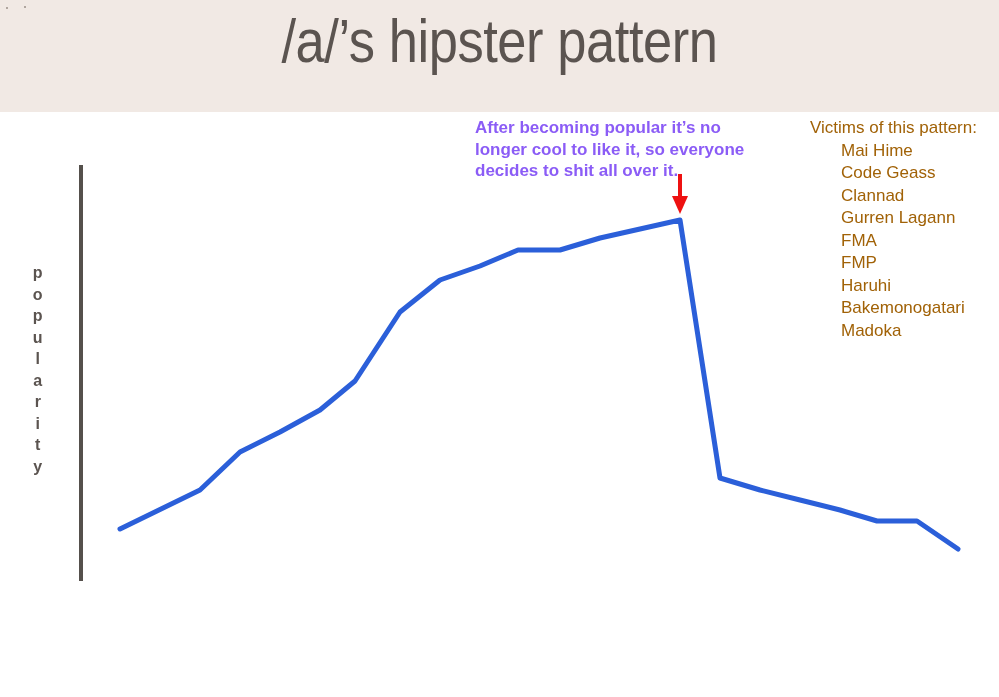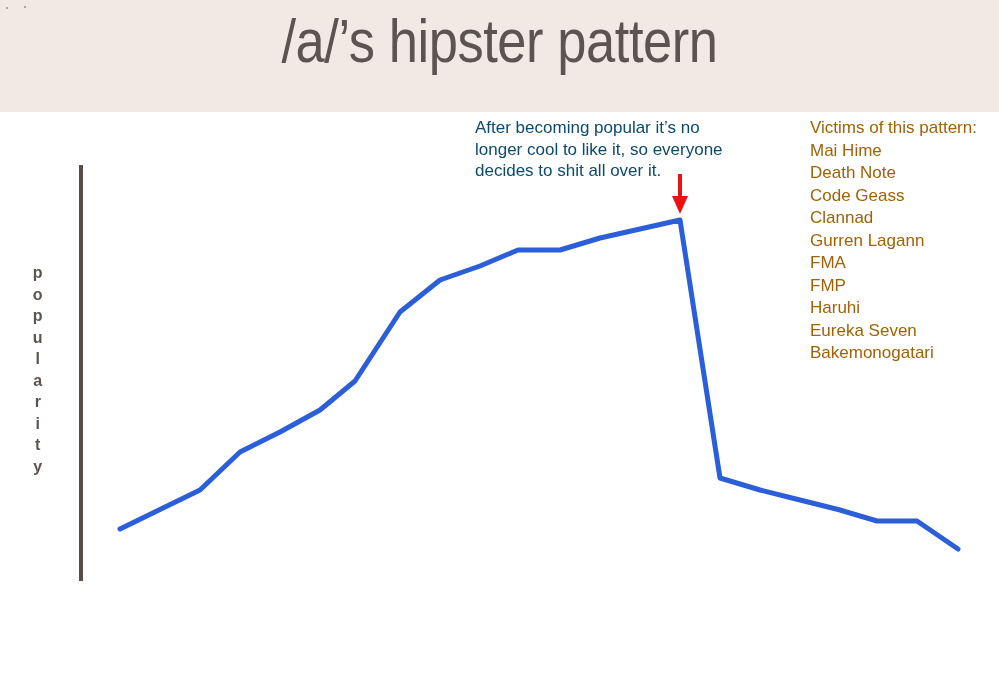--- a/index.html
+++ b/index.html
@@ -52,34 +52,35 @@
   #corner-dot-b { left: 24px; top: 6px; }
 
   
   #annotation {
     position: absolute;
     left: 475px;
     top: 117px;
     width: 275px;
     font-size: 17px;
     line-height: 21.5px;
-    color: #0c4a6e;
+    color: #8b5cf6;
+    font-weight: bold;
   }
   
   #victims {
     position: absolute;
     left: 810px;
     top: 117px;
     width: 189px;
     font-size: 17px;
     line-height: 22.5px;
     color: #a16207;
   }
   #victims .victim-heading { display: block; }
-  #victims .victim-item { display: block; }
+  #victims .victim-item { display: block; margin-left: 31px; }
 
   
   #plot {
     position: absolute;
     left: 0;
     top: 0;
     width: 999px;
     height: 697px;
   }
   
@@ -129,29 +130,28 @@
   <div id="header-band"></div>
   <div class="corner-dot" id="corner-dot-a"></div>
   <div class="corner-dot" id="corner-dot-b"></div>
   <div id="page-title">/a/’s hipster pattern</div>
 
   <div id="annotation">After becoming popular it’s no longer cool to like it, so everyone decides to shit all over it.</div>
 
   <div id="victims">
     <span class="victim-heading">Victims of this pattern:</span>
     <span class="victim-item">Mai Hime</span>
-    <span class="victim-item">Death Note</span>
     <span class="victim-item">Code Geass</span>
     <span class="victim-item">Clannad</span>
     <span class="victim-item">Gurren Lagann</span>
     <span class="victim-item">FMA</span>
     <span class="victim-item">FMP</span>
     <span class="victim-item">Haruhi</span>
-    <span class="victim-item">Eureka Seven</span>
     <span class="victim-item">Bakemonogatari</span>
+    <span class="victim-item">Madoka</span>
   </div>
 
   <svg id="plot" viewBox="0 0 999 697">
 
     <line x1="81" y1="165" x2="81" y2="601" stroke="#55504c" stroke-width="4"></line>
 
     <line x1="79" y1="599" x2="975" y2="599" stroke="#55504c" stroke-width="4"></line>
 
     <g stroke="#55504c" stroke-width="3">
       <line x1="120" y1="588" x2="120" y2="598"></line>

